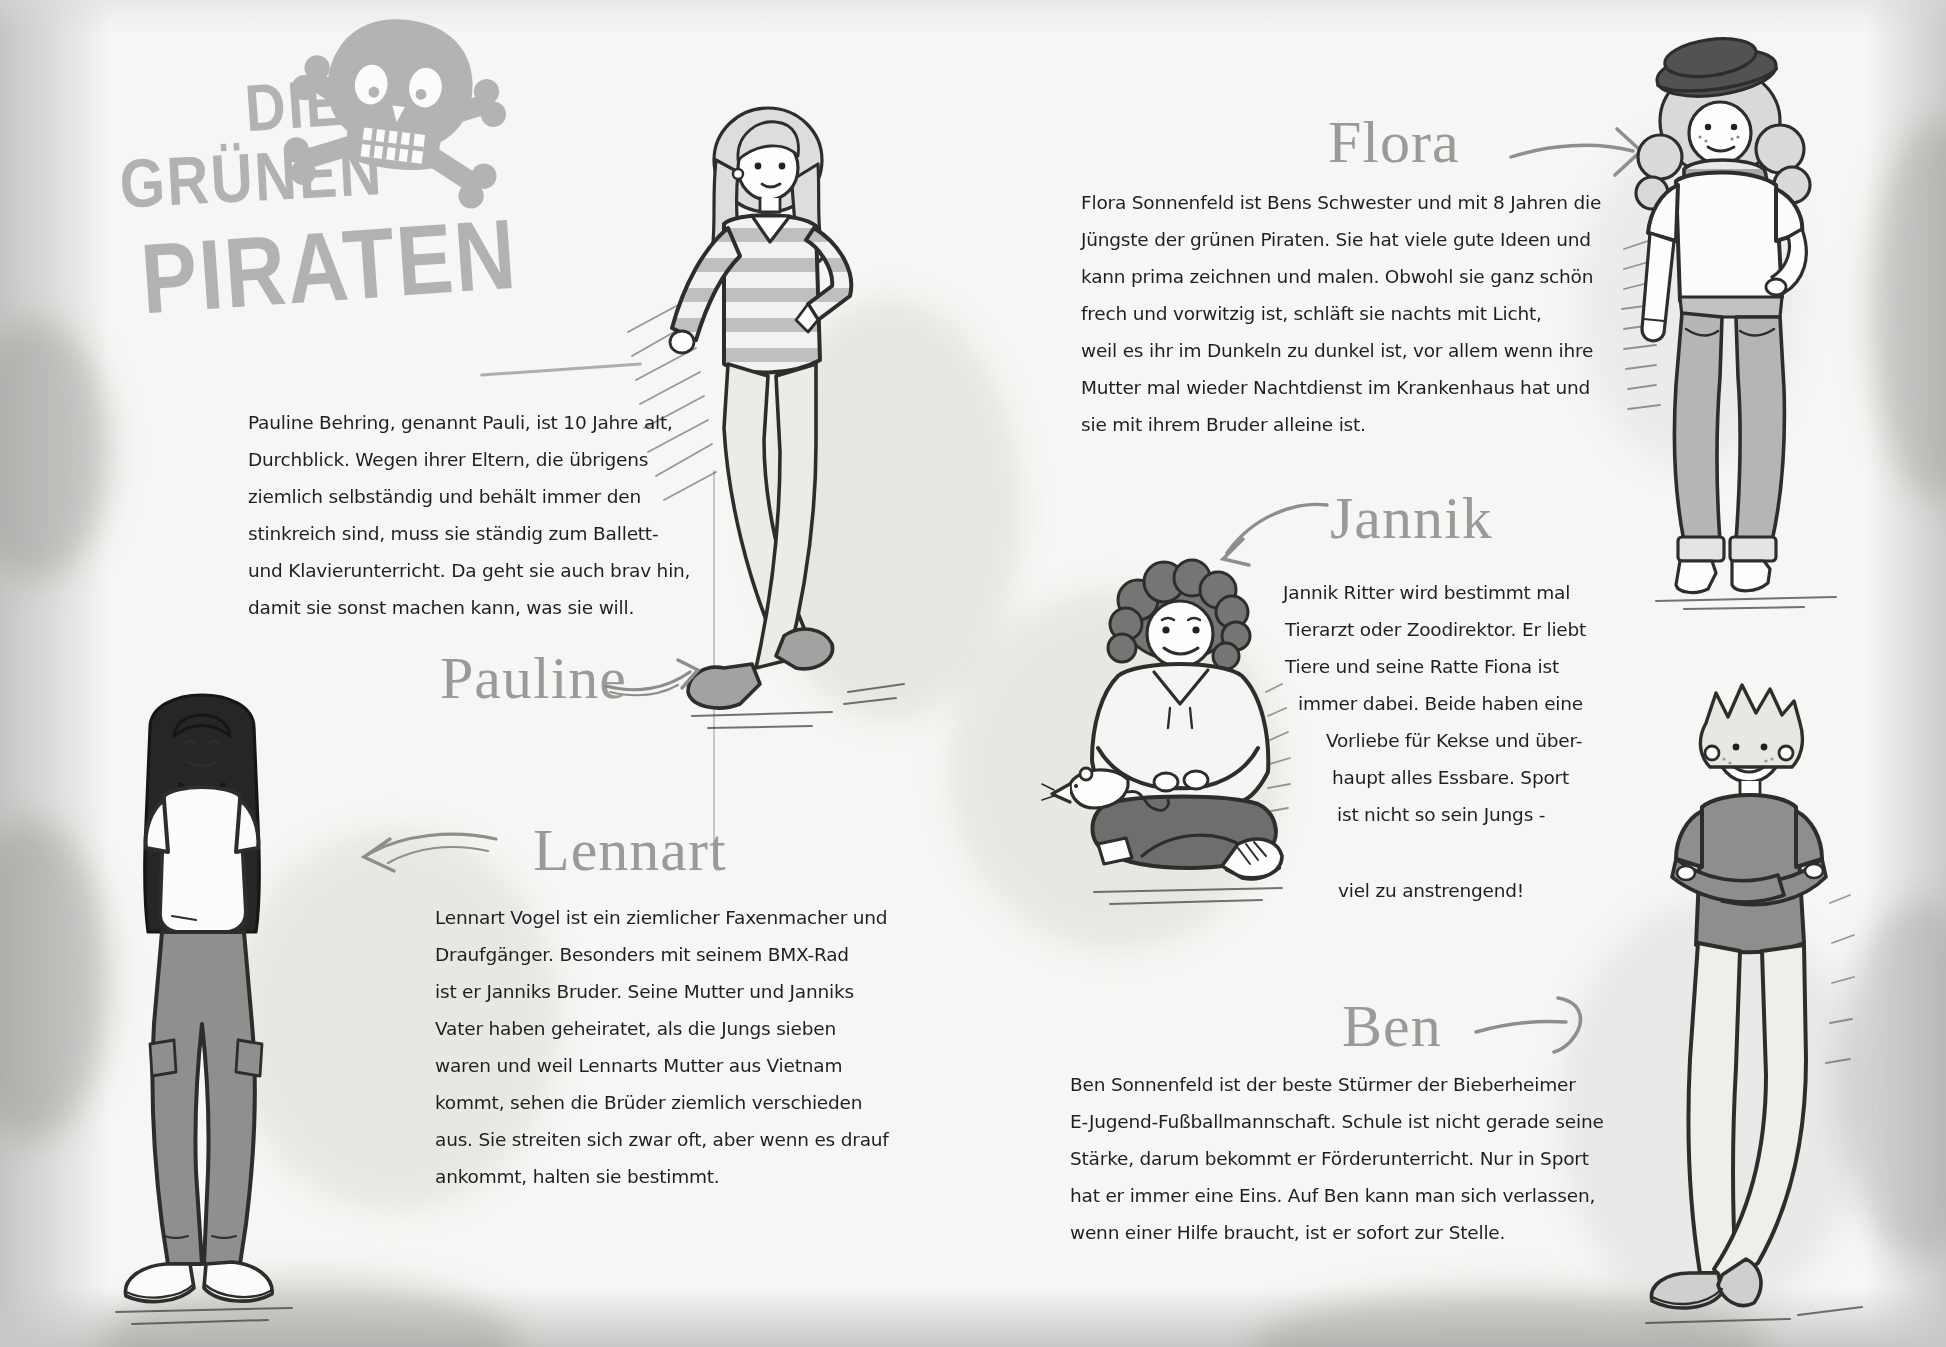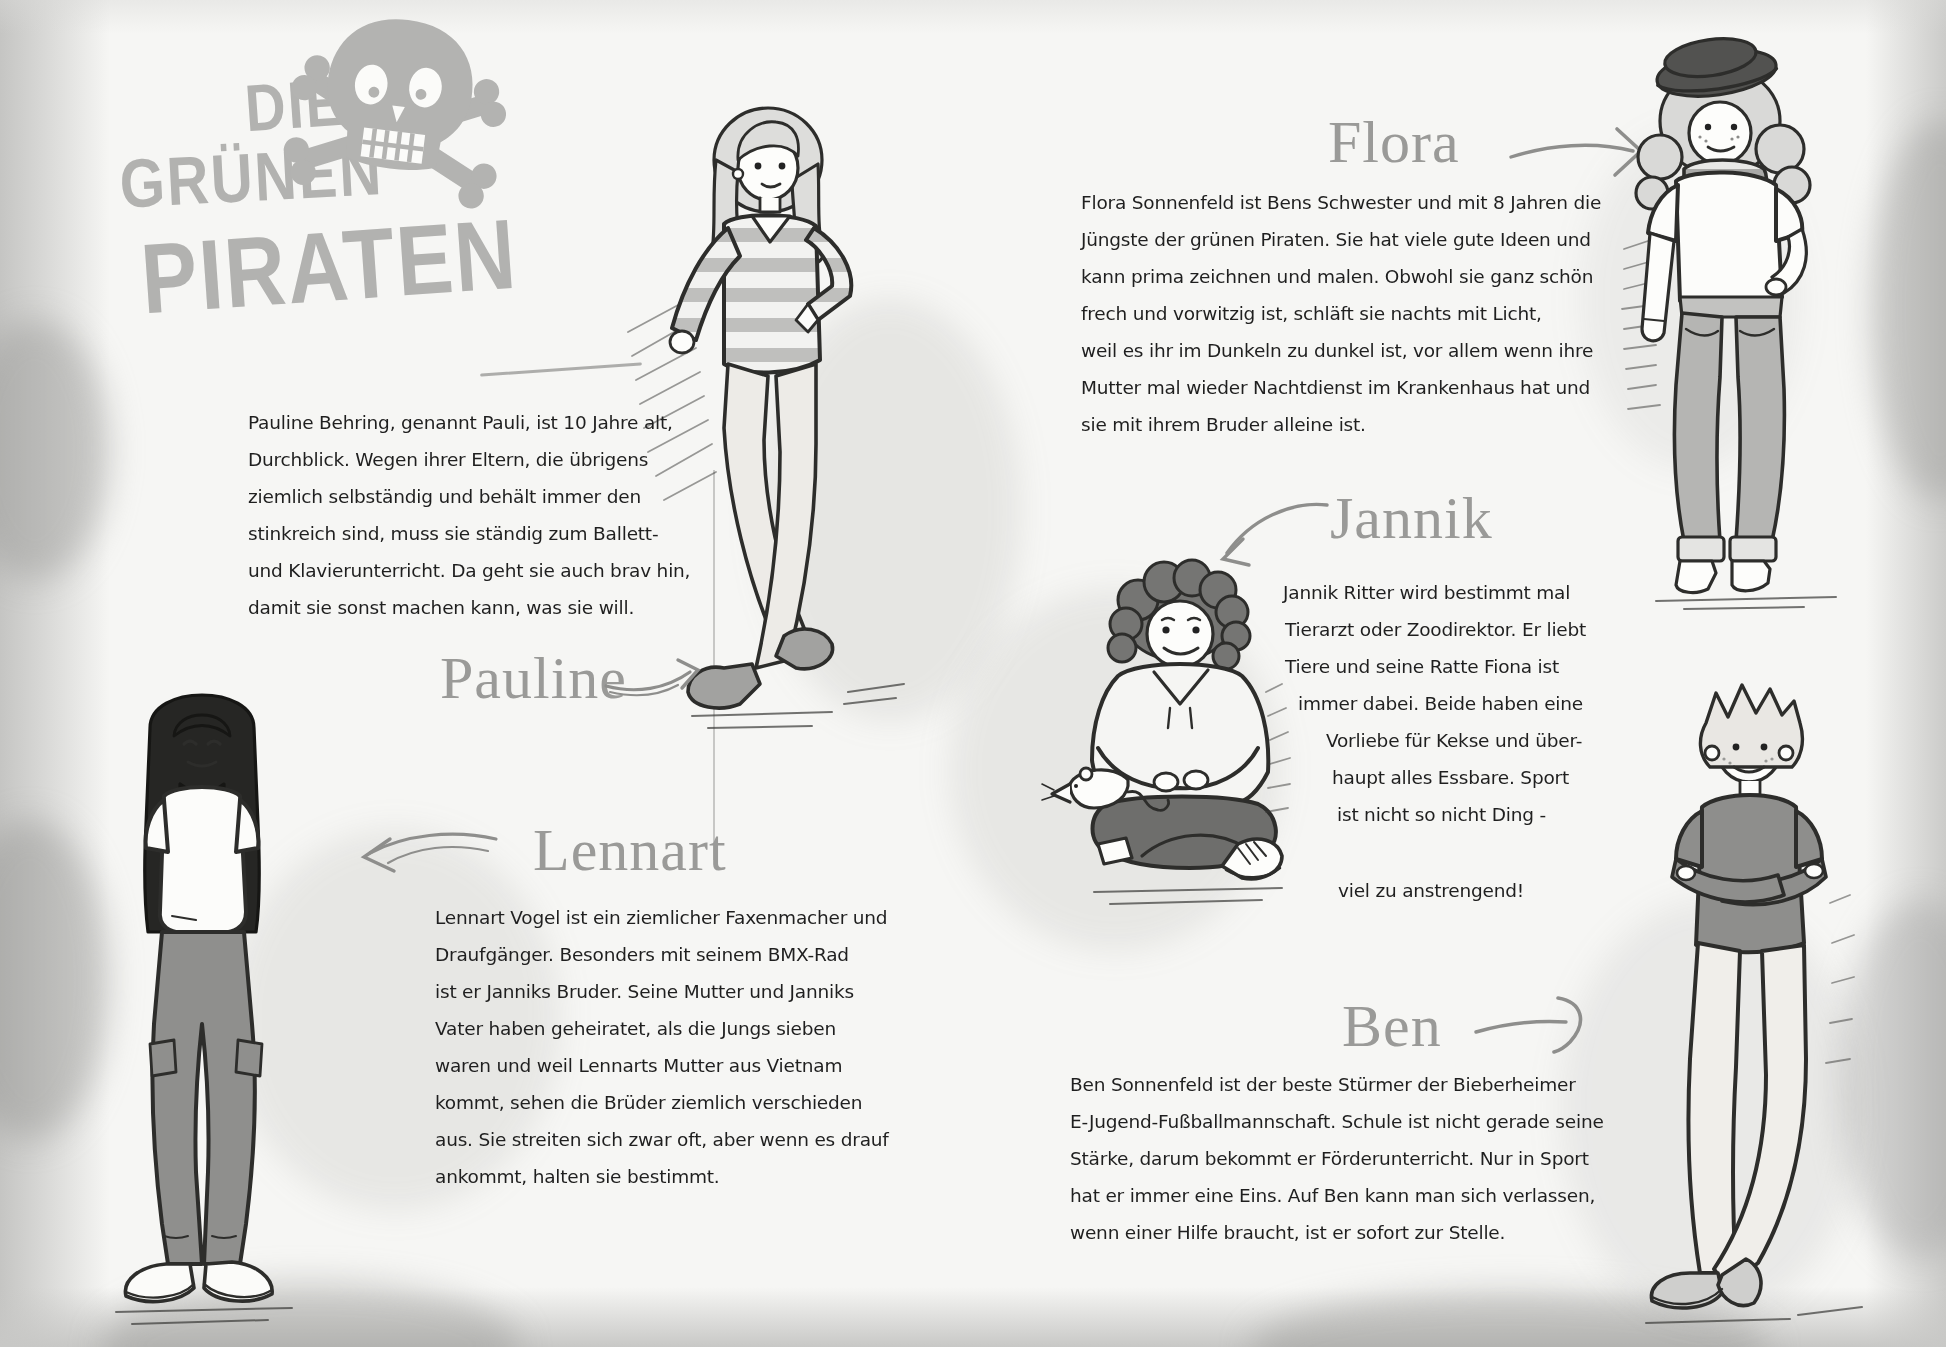--- a/index.html
+++ b/index.html
@@ -336,21 +336,21 @@
     </g>
   </svg>
 
   <div class="bio bio-jannik" style="left:1283px;top:574px;">
       <div class="line">Jannik Ritter wird bestimmt mal</div>
       <div class="line">Tierarzt oder Zoodirektor. Er liebt</div>
       <div class="line">Tiere und seine Ratte Fiona ist</div>
       <div class="line">immer dabei. Beide haben eine</div>
       <div class="line">Vorliebe für Kekse und über-</div>
       <div class="line">haupt alles Essbare. Sport</div>
-      <div class="line">ist nicht so nicht Ding -</div>
+      <div class="line">ist nicht so sein Jungs -</div>
       <div class="line">viel zu anstrengend!</div>
     </div>
 
   <svg class="illus" style="left:92px;top:668px;" width="230" height="670" viewBox="0 0 115 335">
     <g stroke="#2d2d2b" stroke-linejoin="round" stroke-linecap="round">
       <ellipse cx="55" cy="40" rx="14.5" ry="15.5" fill="#fdfdfb" stroke-width="1.6"></ellipse>
       <path d="M29,30 C29,8 81,8 81,30 L83,78 C84,100 84,118 82,132 L66,132 L66,58
                C60,63 50,63 44,58 L44,132 L28,132 C26,116 26,98 27,78 Z" fill="#262624" stroke="#161614" stroke-width="1.6"></path>
       <path d="M41,34 C42,20 68,20 69,34 C60,27 50,27 41,34 Z" fill="#262624" stroke="#161614" stroke-width="1.4"></path>
       <path d="M46,38 Q49,35 52,38" fill="none" stroke-width="1.6"></path>

